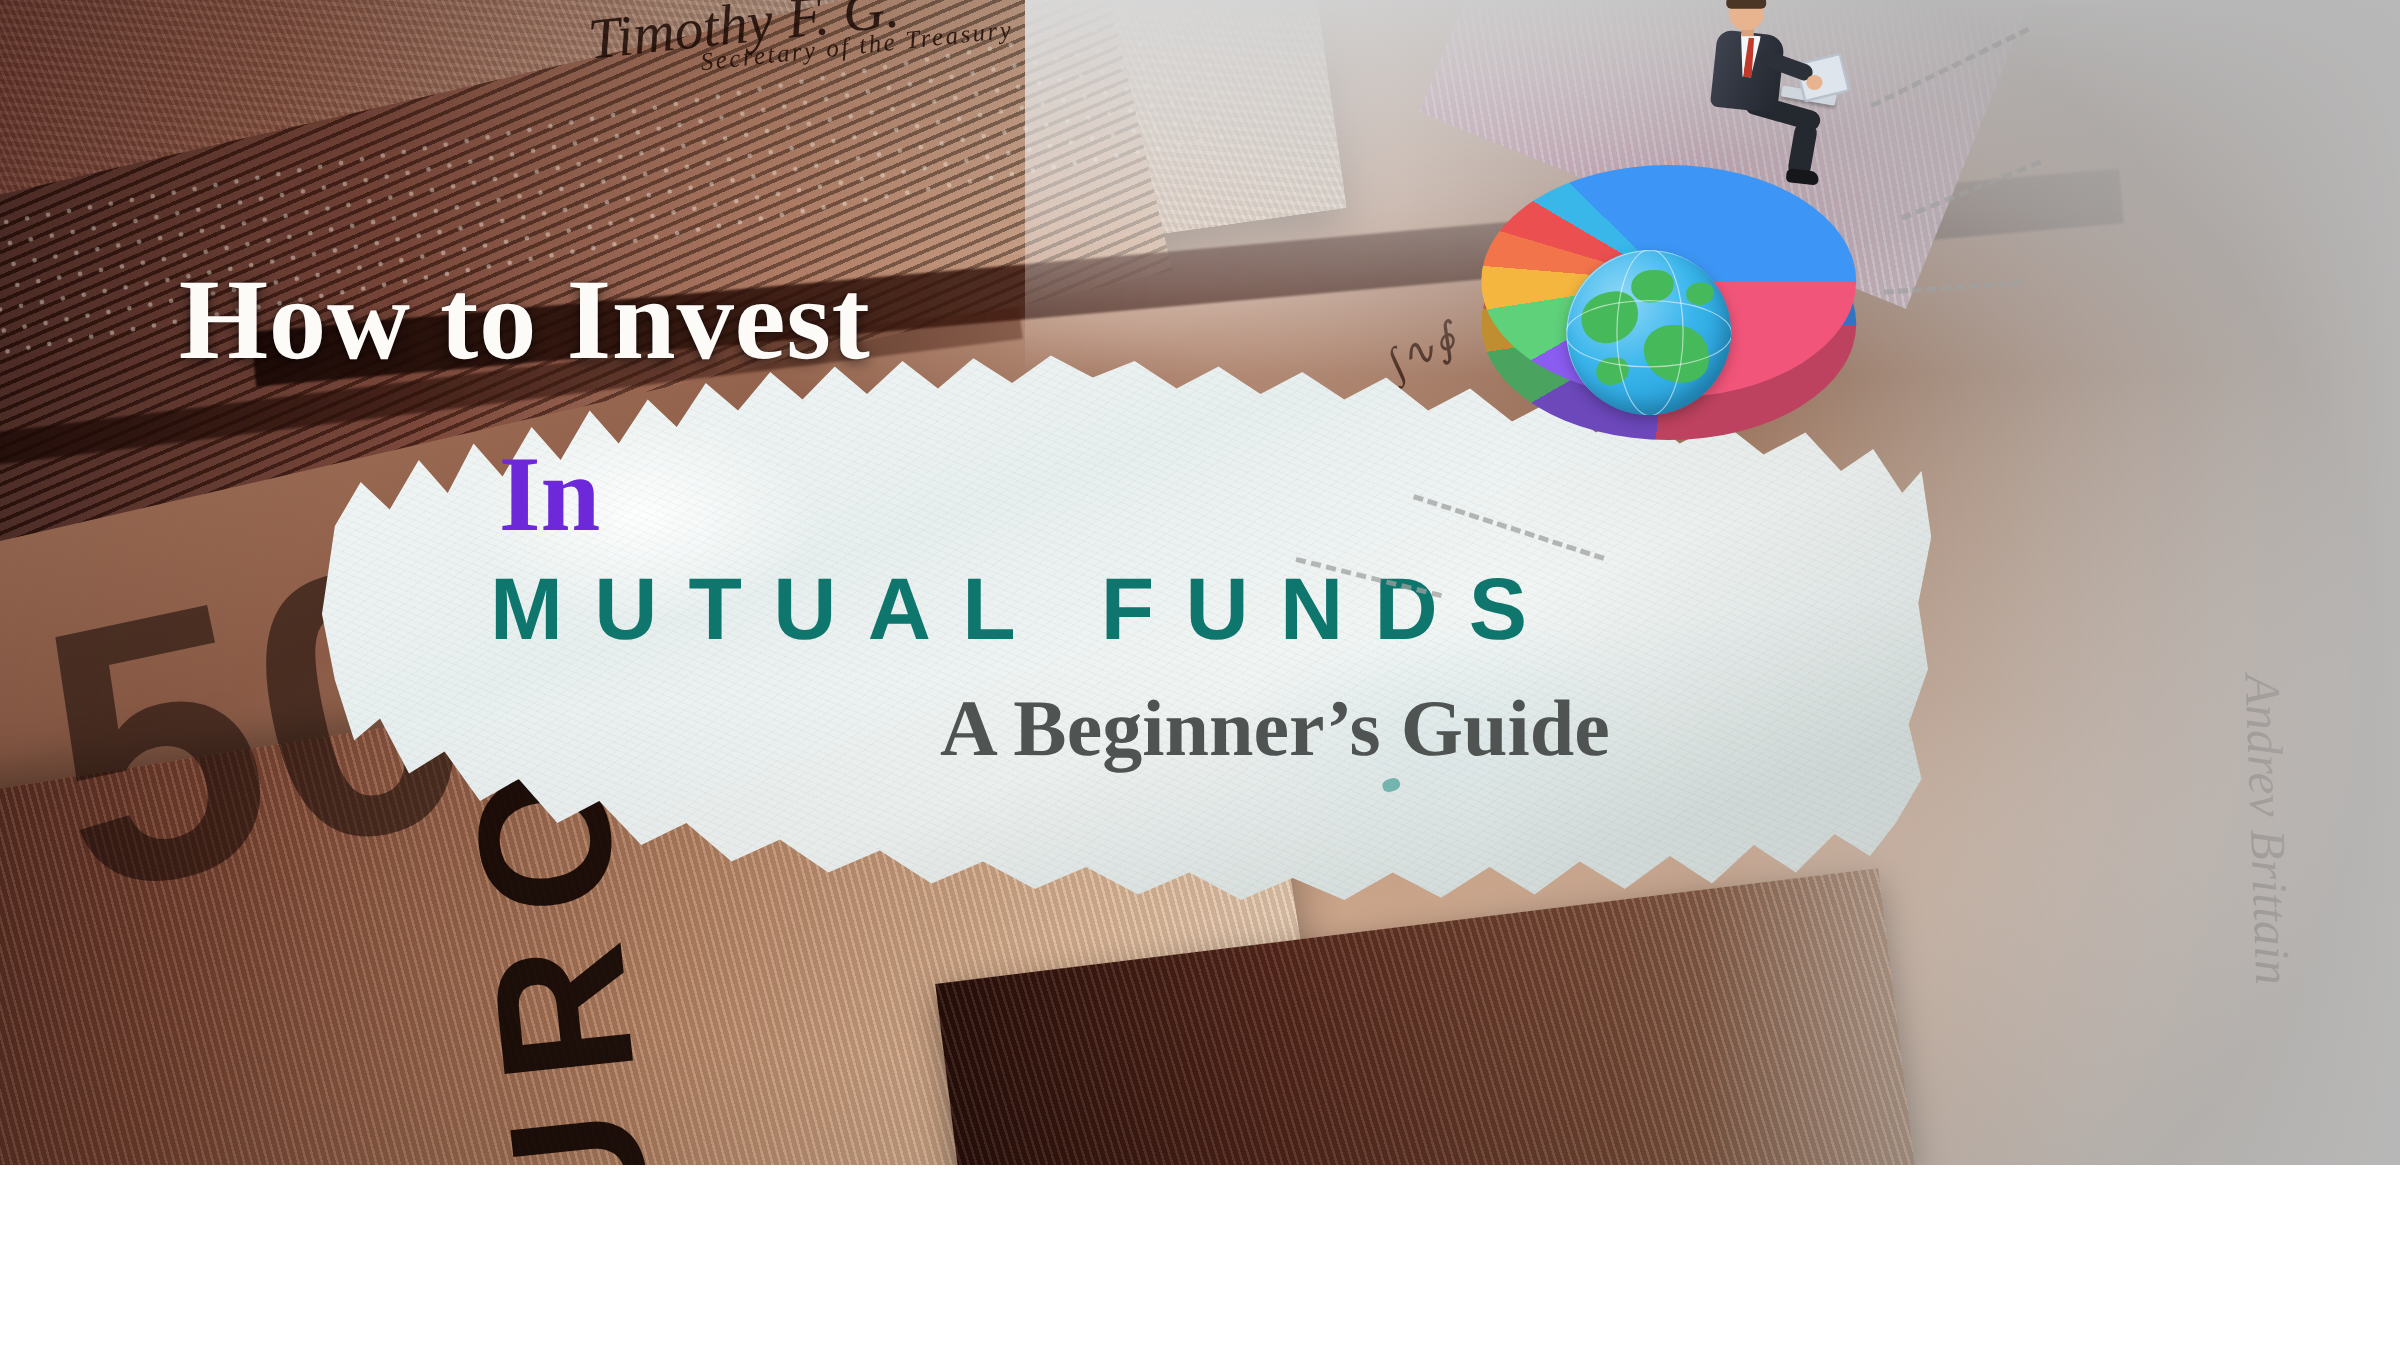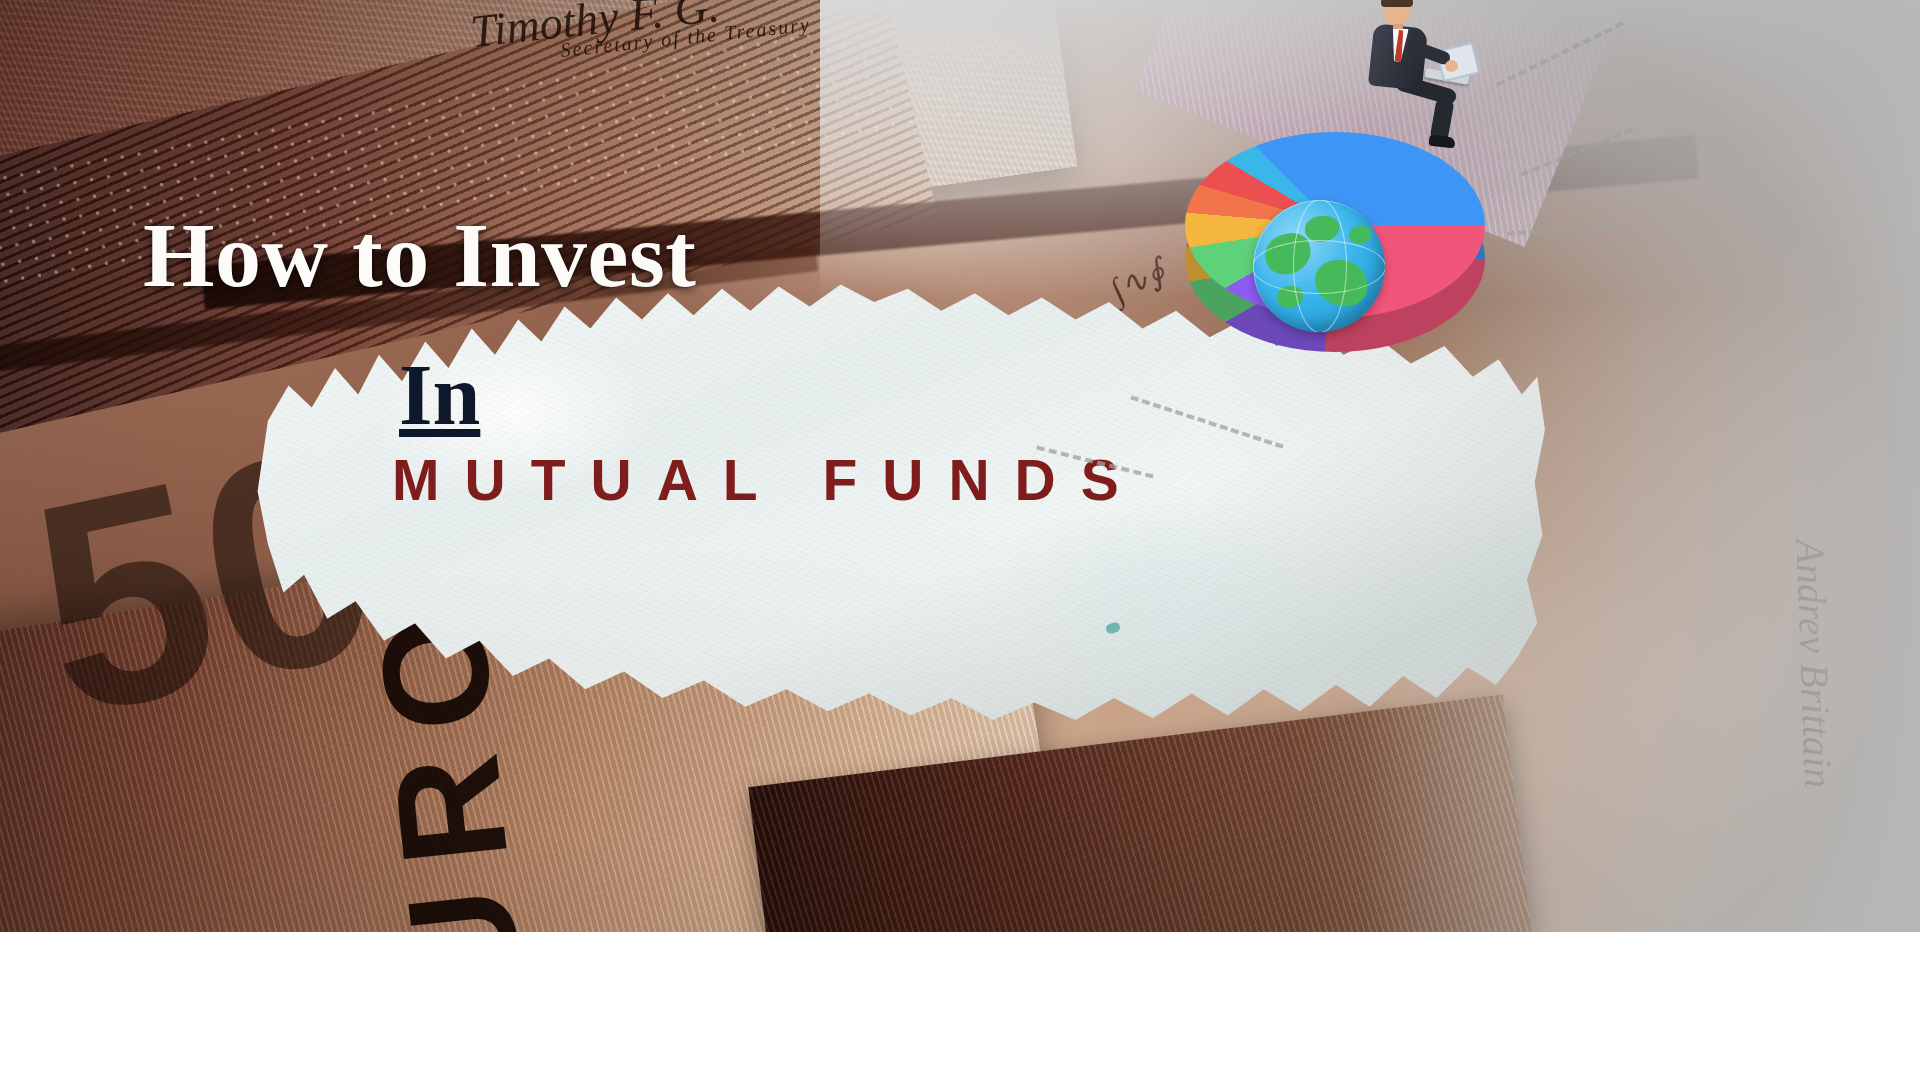--- a/index.html
+++ b/index.html
@@ -128,24 +128,24 @@
   .teal-fleck{position:absolute;left:66%;top:78%;width:14px;height:10px;border-radius:40%;
     background:rgba(30,140,130,.55);transform:rotate(-18deg);}
 
   
   .t-howto{position:absolute;left:143px;top:209px;
     font-family:"Liberation Serif",serif;font-weight:700;font-size:92px;letter-spacing:.5px;
     color:#fdfbf8;line-height:1;
     text-shadow:0 3px 10px rgba(0,0,0,.55), 0 0 2px rgba(0,0,0,.35);}
   .t-in{position:absolute;left:399px;top:352px;
     font-family:"Liberation Serif",serif;font-weight:700;font-size:86px;
-    color:#0f172a;line-height:1;text-decoration:underline;}
+    color:#6d28d9;line-height:1;}
   .t-mutual{position:absolute;left:392px;top:452px;
-    font-family:"Liberation Sans",sans-serif;font-weight:700;font-size:57px;
-    letter-spacing:25px;color:#7f1d1d;line-height:1;white-space:nowrap;}
+    font-family:"Liberation Sans",sans-serif;font-weight:700;font-size:70px;
+    letter-spacing:25px;color:#0f766e;line-height:1;white-space:nowrap;}
   .t-sub{position:absolute;left:752px;top:551px;
     font-family:"Liberation Serif",serif;font-weight:700;font-size:64px;
     color:#4f5453;line-height:1;white-space:nowrap;}
 
   
   .illo{position:absolute;left:1145px;top:-10px;width:430px;height:450px;}
   .pie-wrap{position:absolute;left:40px;top:85px;width:300px;height:300px;}
   .slice{position:absolute;left:0;top:0;width:300px;height:300px;border-radius:50%;}
   .depth{filter:brightness(.78);}
   .globe{position:absolute;left:108px;top:210px;width:132px;height:132px;border-radius:50%;
@@ -231,20 +231,21 @@
 
   <div class="paper">
     <div class="paper-tex"></div>
     <div class="paper-shade"></div>
     <div class="teal-fleck"></div>
   </div>
 
   <div class="t-howto">How to Invest</div>
   <div class="t-in">In</div>
   <div class="t-mutual">MUTUAL FUNDS</div>
+  <div class="t-sub">A Beginner’s Guide</div>
 
   <div class="illo">
 
     <div class="dash d1"></div>
     <div class="dash d2"></div>
     <div class="dash d3"></div>
     <div class="dash d4"></div>
     <div class="dash d5"></div>
 
     <div class="pie-wrap">

